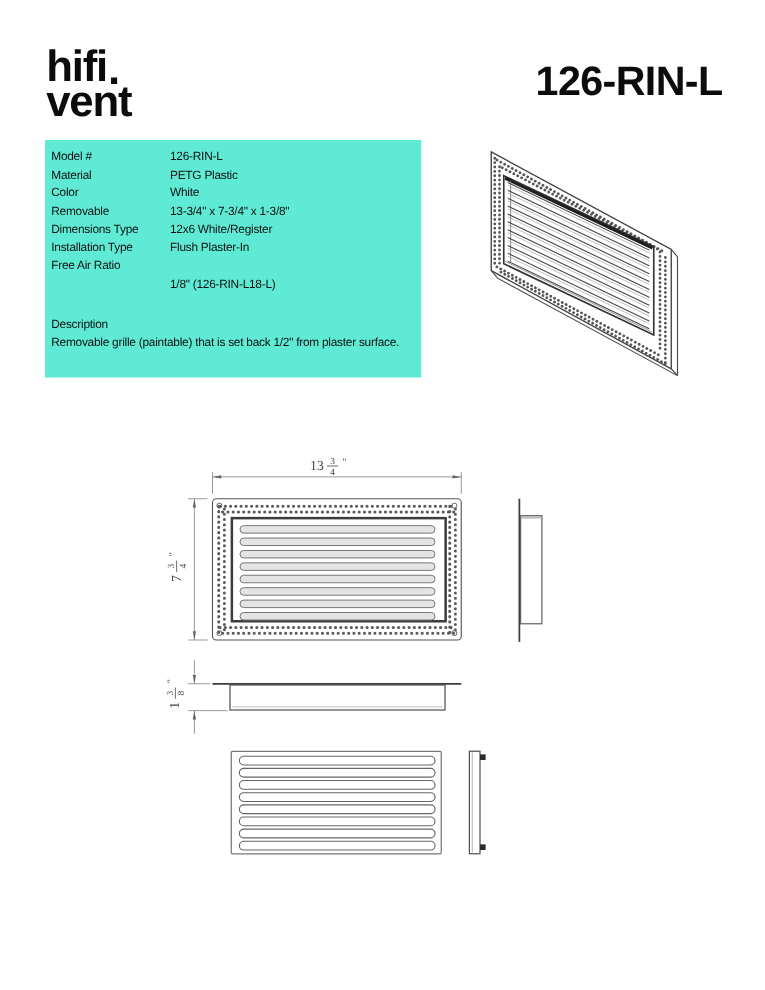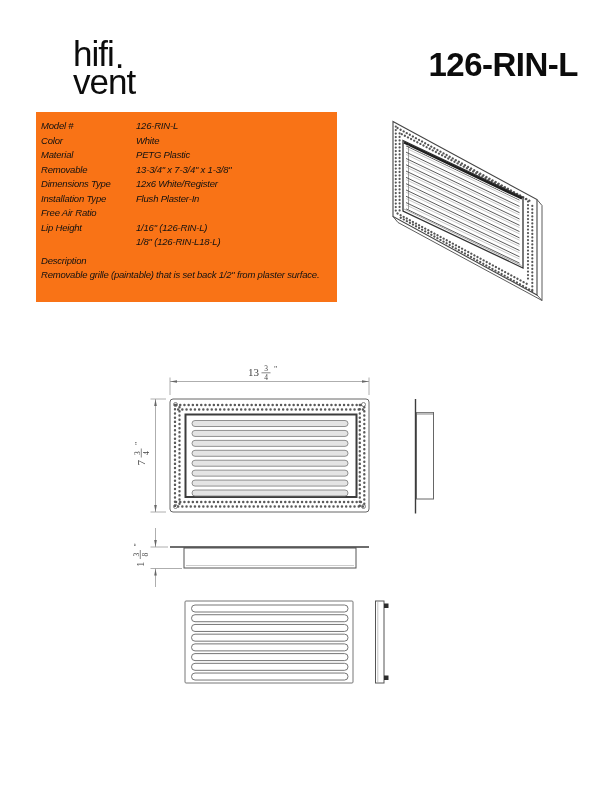--- a/index.html
+++ b/index.html
@@ -1,29 +1,29 @@
 <!DOCTYPE html>
 <html><head>
 <meta charset="utf-8">
 <style>
   html,body{margin:0;padding:0;}
   body{width:612px;height:792px;background:#fff;font-family:"Liberation Sans",sans-serif;position:relative;}
   .page{position:absolute;left:0;top:0;width:612px;height:792px;background:#ffffff;overflow:hidden;}
 
   
-  .logo{position:absolute;left:37px;top:40px;font-weight:normal;font-size:35px;line-height:27.5px;letter-spacing:-1px;color:#0c0c0c;margin-left:36px;}
+  .logo{position:absolute;left:37px;top:40px;font-weight:bold;font-size:35px;line-height:27.5px;letter-spacing:-1px;color:#0c0c0c;}
   .logo .logo-dot{position:relative;top:2px;left:1px;}
   .title{position:absolute;top:46px;right:34px;font-size:33px;font-weight:bold;letter-spacing:-0.5px;color:#0c0c0c;}
 
   
-  .spec-panel{position:absolute;left:36px;top:112px;width:301px;height:190px;background:#f97316;box-sizing:border-box;padding:7px 6px 0 5px;font-size:9.5px;letter-spacing:-0.2px;color:#111;font-style:italic;}
+  .spec-panel{position:absolute;left:36px;top:112px;width:301px;height:190px;background:#5eead4;box-sizing:border-box;padding:7px 6px 0 5px;font-size:9.5px;letter-spacing:-0.2px;color:#111;}
   .spec-row{display:flex;line-height:14.5px;white-space:nowrap;}
   .spec-label{width:95px;flex:none;}
   .spec-value{flex:1;}
-  .desc-heading{margin-top:4px;line-height:14.5px;}
+  .desc-heading{margin-top:18px;line-height:14.5px;}
   .desc-line{line-height:14.5px;white-space:nowrap;}
 
   
   .drawings{position:absolute;left:0;top:0;width:612px;height:792px;}
   .thin{stroke:#555;stroke-width:0.9;fill:#fff;}
   .med{stroke:#3c3c3c;stroke-width:1.4;fill:none;}
   .dimline{stroke:#999;stroke-width:0.8;fill:none;}
   .arrow{fill:#666;stroke:none;}
   .perf{stroke:#5a5a5a;stroke-width:2.4;fill:none;stroke-linecap:round;stroke-dasharray:0.1 4.1;}
   .perf2{stroke-dashoffset:2.1;}
@@ -45,45 +45,41 @@
   <div class="logo"><span>hifi</span><span class="logo-dot">.</span><br><span>vent</span></div>
 
   <div class="title">126-RIN-L</div>
 
   <div class="spec-panel">
     <div class="spec-row">
         <span class="spec-label">Model #</span>
         <span class="spec-value">126-RIN-L</span>
       </div>
     <div class="spec-row">
+        <span class="spec-label">Material</span>
+        <span class="spec-value">PETG Plastic</span>
+      </div>
+    <div class="spec-row">
         <span class="spec-label">Color</span>
         <span class="spec-value">White</span>
       </div>
     <div class="spec-row">
-        <span class="spec-label">Material</span>
-        <span class="spec-value">PETG Plastic</span>
-      </div>
-    <div class="spec-row">
         <span class="spec-label">Removable</span>
         <span class="spec-value">13-3/4" x 7-3/4" x 1-3/8"</span>
       </div>
     <div class="spec-row">
         <span class="spec-label">Dimensions Type</span>
         <span class="spec-value">12x6 White/Register</span>
       </div>
     <div class="spec-row">
         <span class="spec-label">Installation Type</span>
         <span class="spec-value">Flush Plaster-In</span>
       </div>
     <div class="spec-row">
         <span class="spec-label">Free Air Ratio</span>
-      </div>
-    <div class="spec-row">
-        <span class="spec-label">Lip Height</span>
-        <span class="spec-value">1/16" (126-RIN-L)</span>
       </div>
     <div class="spec-row">
         <span class="spec-label"></span>
         <span class="spec-value">1/8" (126-RIN-L18-L)</span>
       </div>
     <div class="desc-heading">Description</div>
     <div class="desc-line">Removable grille (paintable)  that is set back 1/2" from plaster surface.</div>
   </div>
 
   <svg class="drawings" viewBox="0 0 612 792">

